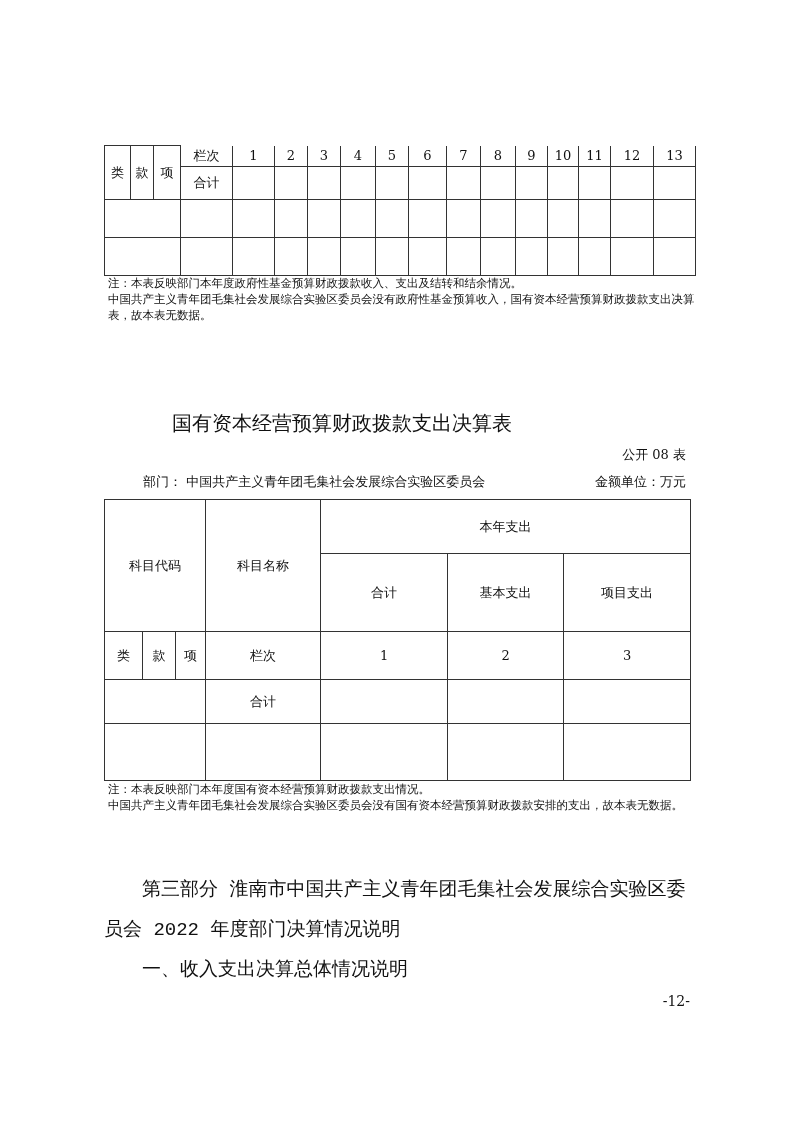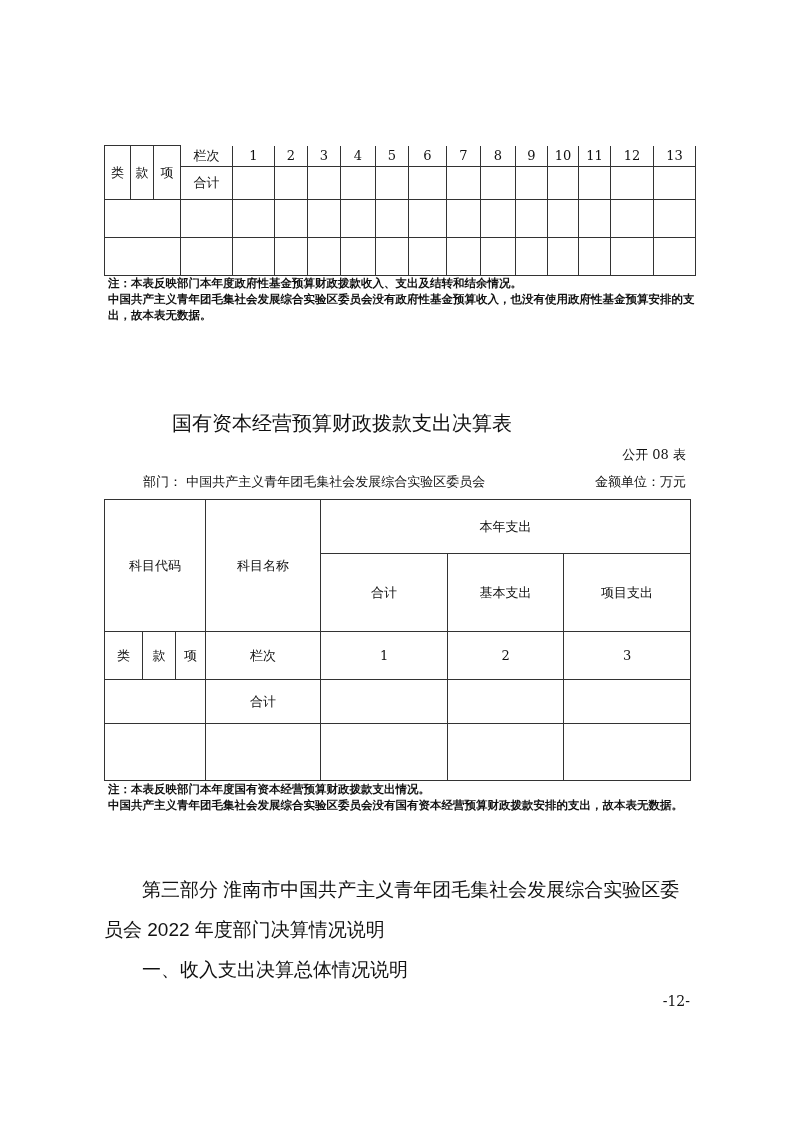--- a/index.html
+++ b/index.html
@@ -3,24 +3,24 @@
 <meta charset="utf-8">
 <style>
   html, body { margin: 0; padding: 0; background: #ffffff; }
   body { width: 793px; height: 1122px; position: relative; overflow: hidden;
          font-family: "DejaVu Serif", "Liberation Serif", serif; color: #111; }
   .abs { position: absolute; }
   table { border-collapse: collapse; position: absolute; table-layout: fixed; }
   td { border: 1.3px solid #333; text-align: center; vertical-align: middle; padding: 0;
        font-size: 13px; font-family: "DejaVu Serif", "Liberation Serif", serif; }
   #t1 td.nt { border-top: none; }
-  .note { font-size: 11.5px; line-height: 16px; left: 108px; width: 590px; font-weight: bold; }
+  .note { font-size: 11.5px; line-height: 16px; left: 108px; width: 590px; }
   .title { font-family: "DejaVu Sans", "Liberation Sans", sans-serif; font-size: 20px; left: 0; width: 684px; text-align: center; top: 410px; }
   .meta { font-size: 13px; }
-  .body-text { font-family: Liberation Sans, sans-serif; font-size: 19px; line-height: 40px; left: 104px; width: 590px; }
+  .body-text { font-family: Liberation Mono, monospace; font-size: 19px; line-height: 40px; left: 104px; width: 590px; }
   .pagenum { font-size: 14px; right: 103px; top: 993px; }
 </style>
 </head>
 <body>
 
 <table id="t1" style="left:104px; top:145px; width:591px;">
   <colgroup>
     <col style="width:26px">
       <col style="width:23px">
       <col style="width:27px">
@@ -107,21 +107,21 @@
         <td></td>
     <td></td>
         <td></td>
     <td></td>
   </tr>
 </tbody>
   </table>
 
 <div class="abs note" style="top:275px;">
   <div>注：本表反映部门本年度政府性基金预算财政拨款收入、支出及结转和结余情况。</div>
-  <div>中国共产主义青年团毛集社会发展综合实验区委员会没有政府性基金预算收入，也没有使用政府性基金预算安排的支出，故本表无数据。</div>
+  <div>中国共产主义青年团毛集社会发展综合实验区委员会没有政府性基金预算收入，国有资本经营预算财政拨款支出决算表，故本表无数据。</div>
 </div>
 
 <div class="abs title">国有资本经营预算财政拨款支出决算表</div>
 <div class="abs meta" style="right:107px; top:446px;">公开 08 表</div>
 <div class="abs meta" style="left:111px; top:473px;margin-left:32px;">部门：  中国共产主义青年团毛集社会发展综合实验区委员会</div>
 <div class="abs meta" style="right:107px; top:473px;">金额单位：万元</div>
 
 <table id="t2" style="left:104px; top:499px; width:586px;">
   <colgroup>
     <col style="width:38px">

